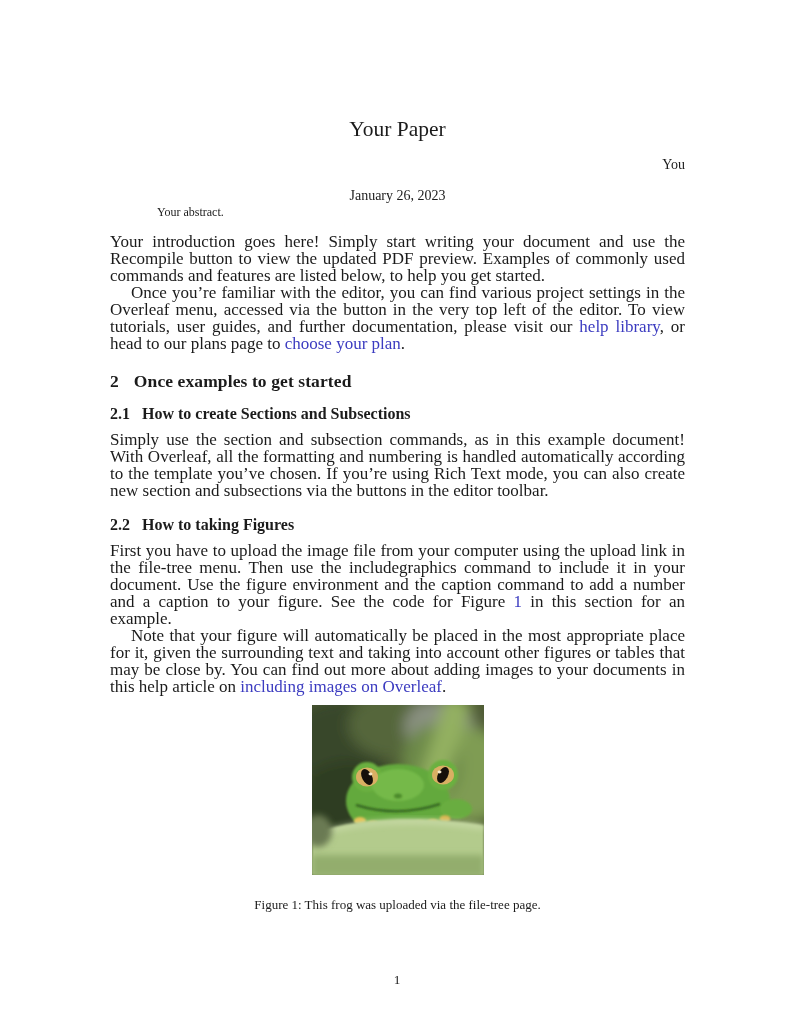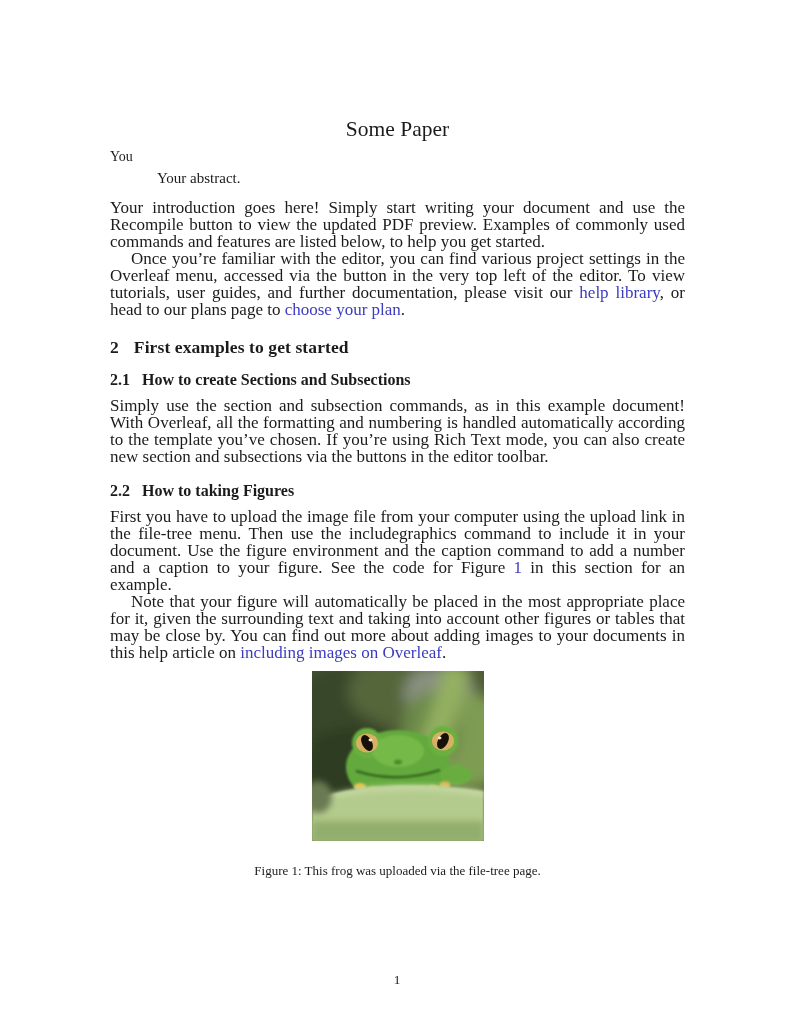--- a/index.html
+++ b/index.html
@@ -18,41 +18,40 @@
   }
   .title {
     font-size: 21.5px;
     font-weight: normal;
     text-align: center;
     margin: 0;
     line-height: 26px;
   }
   .author {
     font-size: 14px;
-    text-align: left;
-    margin-top: 6px;
+    text-align: right;
+    margin-top: 14px;
     line-height: 17px;
   }
   .date {
     font-size: 14px;
     text-align: center;
     margin-top: 14px;
     line-height: 17px;
   }
   .abstract-heading {
     font-size: 13.5px;
     font-weight: bold;
     text-align: center;
     margin-top: 31px;
     line-height: 16px;
   }
   .abstract-body {
-    font-size: 15px;
-    line-height: 17px;
-    margin-top: 5px;
+    font-size: 12px;
+    line-height: 17px;
     padding: 0 44px 0 47px;
   }
   h2.sec {
     font-size: 17.5px;
     font-weight: bold;
     margin: 0;
     margin-top: 20px;
     line-height: 22px;
     letter-spacing: 0.1px;
   }
@@ -98,30 +97,31 @@
     width: 100%;
     text-align: center;
     font-size: 13.4px;
   }
 </style>
 </head>
 <body>
 
 <div class="page" style="--link: #3b3bc0;">
 
-  <h1 class="title">Some Paper</h1>
+  <h1 class="title">Your Paper</h1>
   <div class="author">You</div>
+  <div class="date">January 26, 2023</div>
 
   <div class="abstract-body">Your abstract.</div>
 
   <p class="body-par">Your introduction goes here! Simply start writing your document and use the Recompile button to view the updated PDF preview. Examples of commonly used commands and features are listed below, to help you get started.</p>
   <p class="body-par cont"><span>Once you’re familiar with the editor, you can find various project settings in the Overleaf menu, accessed via the button in the very top left of the editor. To view tutorials, user guides, and further documentation, please visit our </span><span class="doc-link">help library</span><span>, or head to our plans page to </span><span class="doc-link">choose your plan</span><span>.</span></p>
 
   <h2 class="sec" style="margin-top:18px;">
-    <span class="sec-num">2</span><span>First examples to get started</span>
+    <span class="sec-num">2</span><span>Once examples to get started</span>
   </h2>
 
   <h3 class="subsec">
     <span class="sec-num">2.1</span><span>How to create Sections and Subsections</span>
   </h3>
   <p class="body-par first-after-h3">Simply use the section and subsection commands, as in this example document! With Overleaf, all the formatting and numbering is handled automatically according to the template you’ve chosen. If you’re using Rich Text mode, you can also create new section and subsections via the buttons in the editor toolbar.</p>
 
   <h3 class="subsec" style="margin-top:16px;">
     <span class="sec-num">2.2</span><span>How to taking Figures</span>
   </h3>

